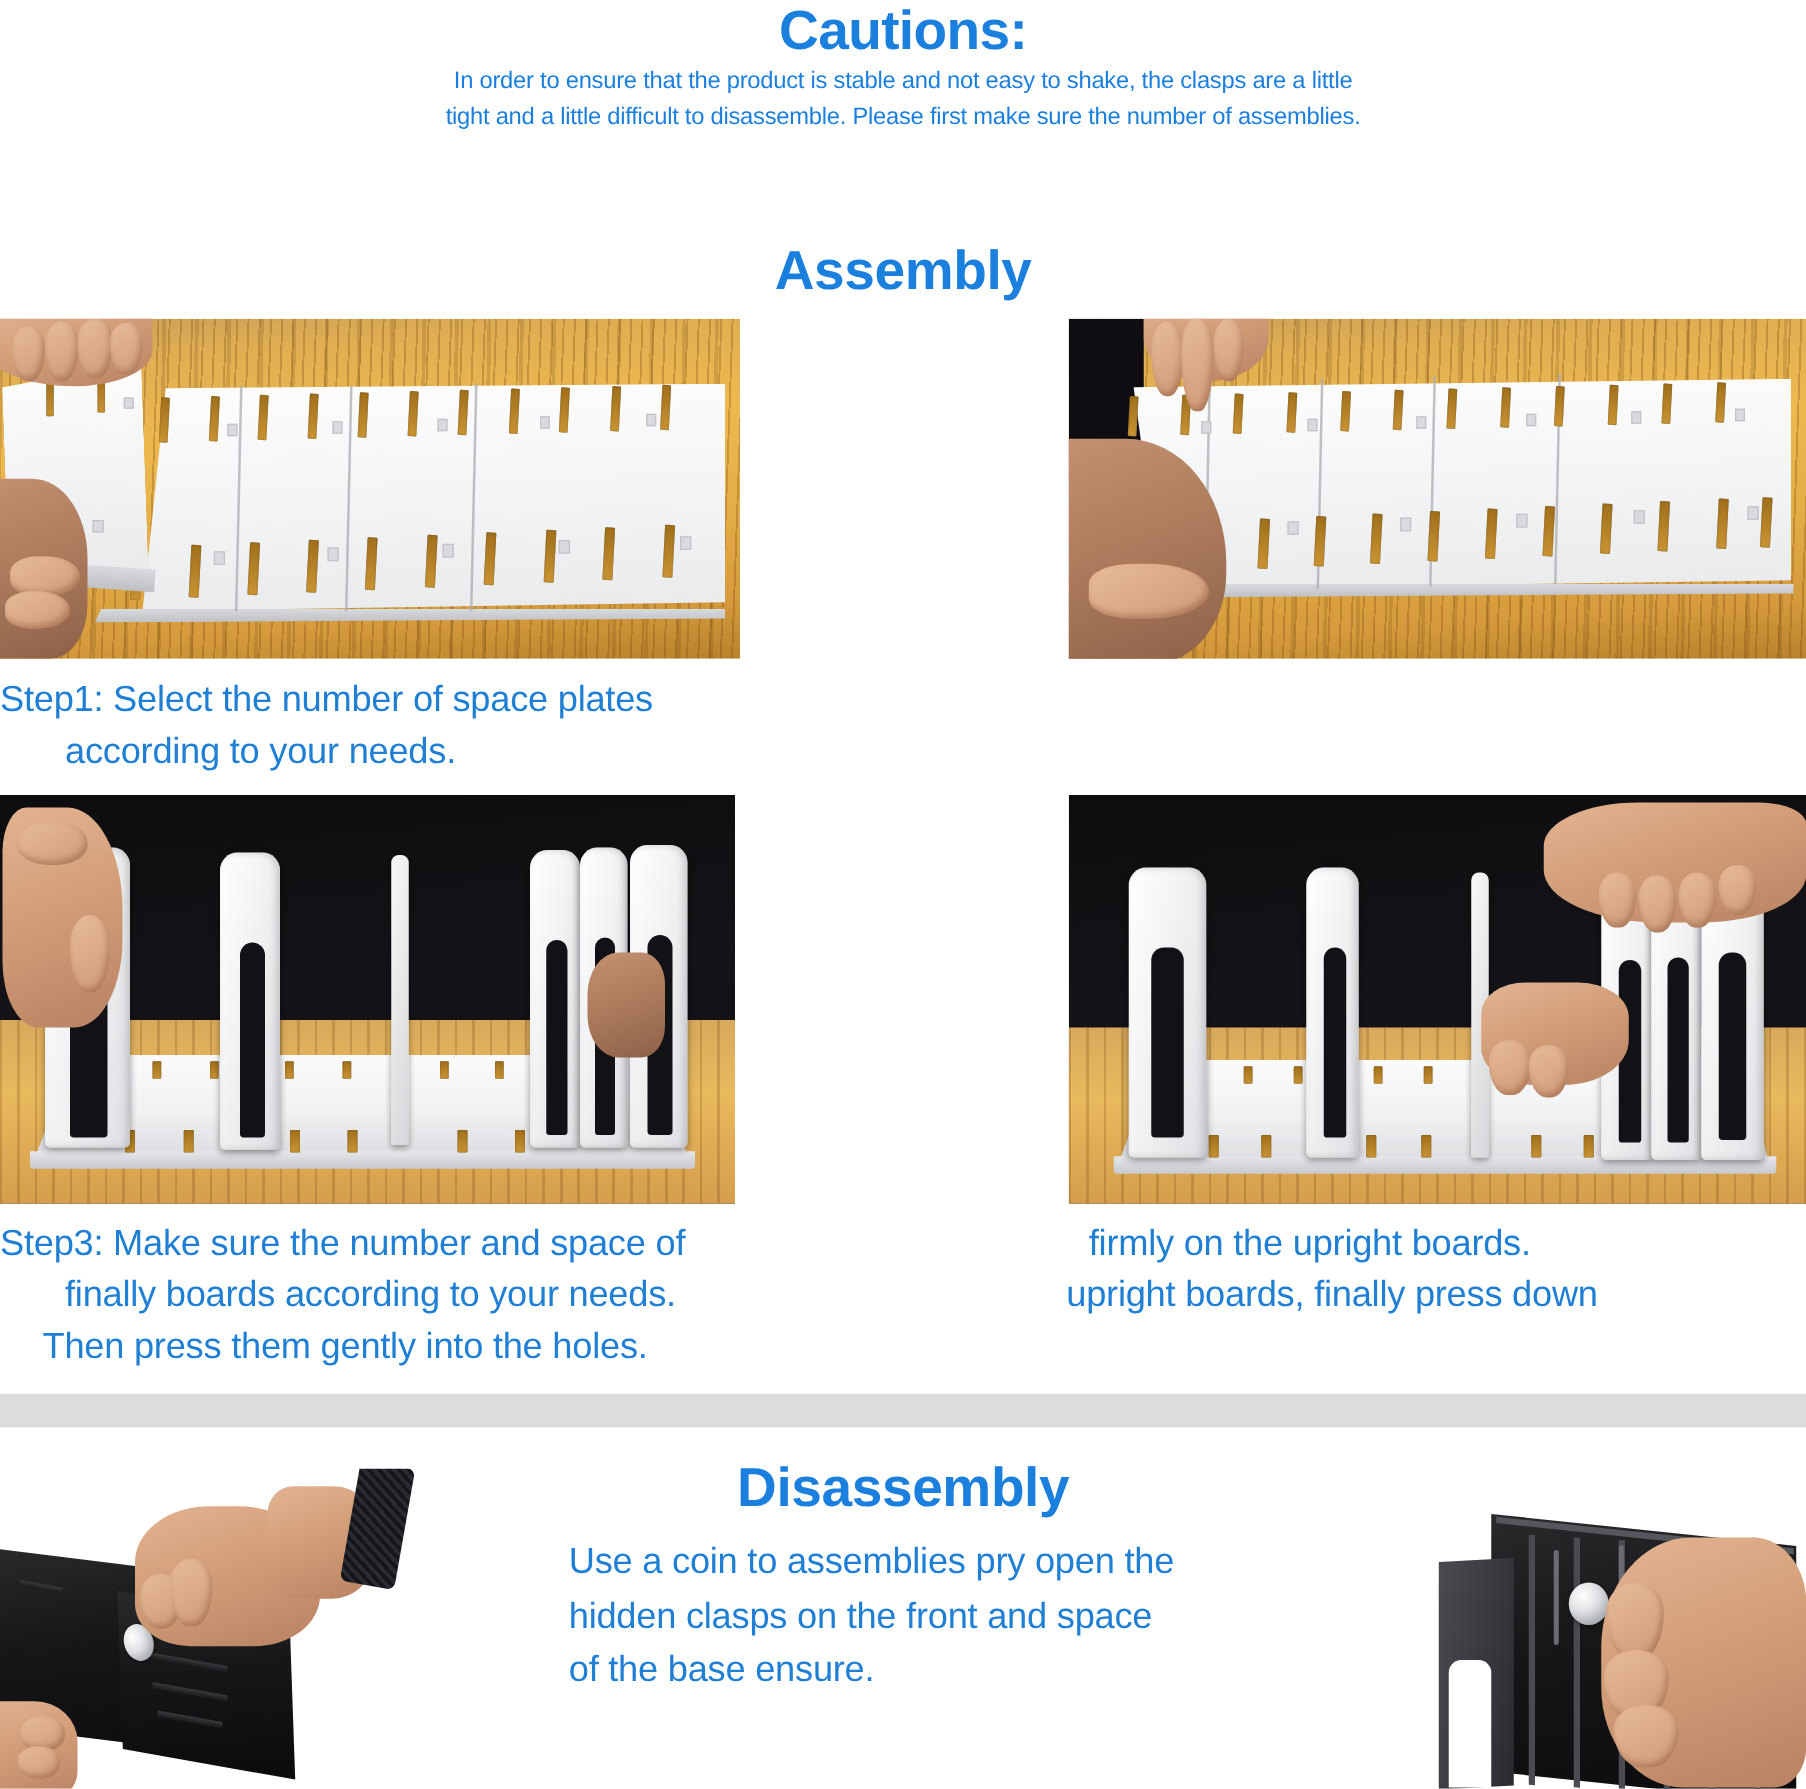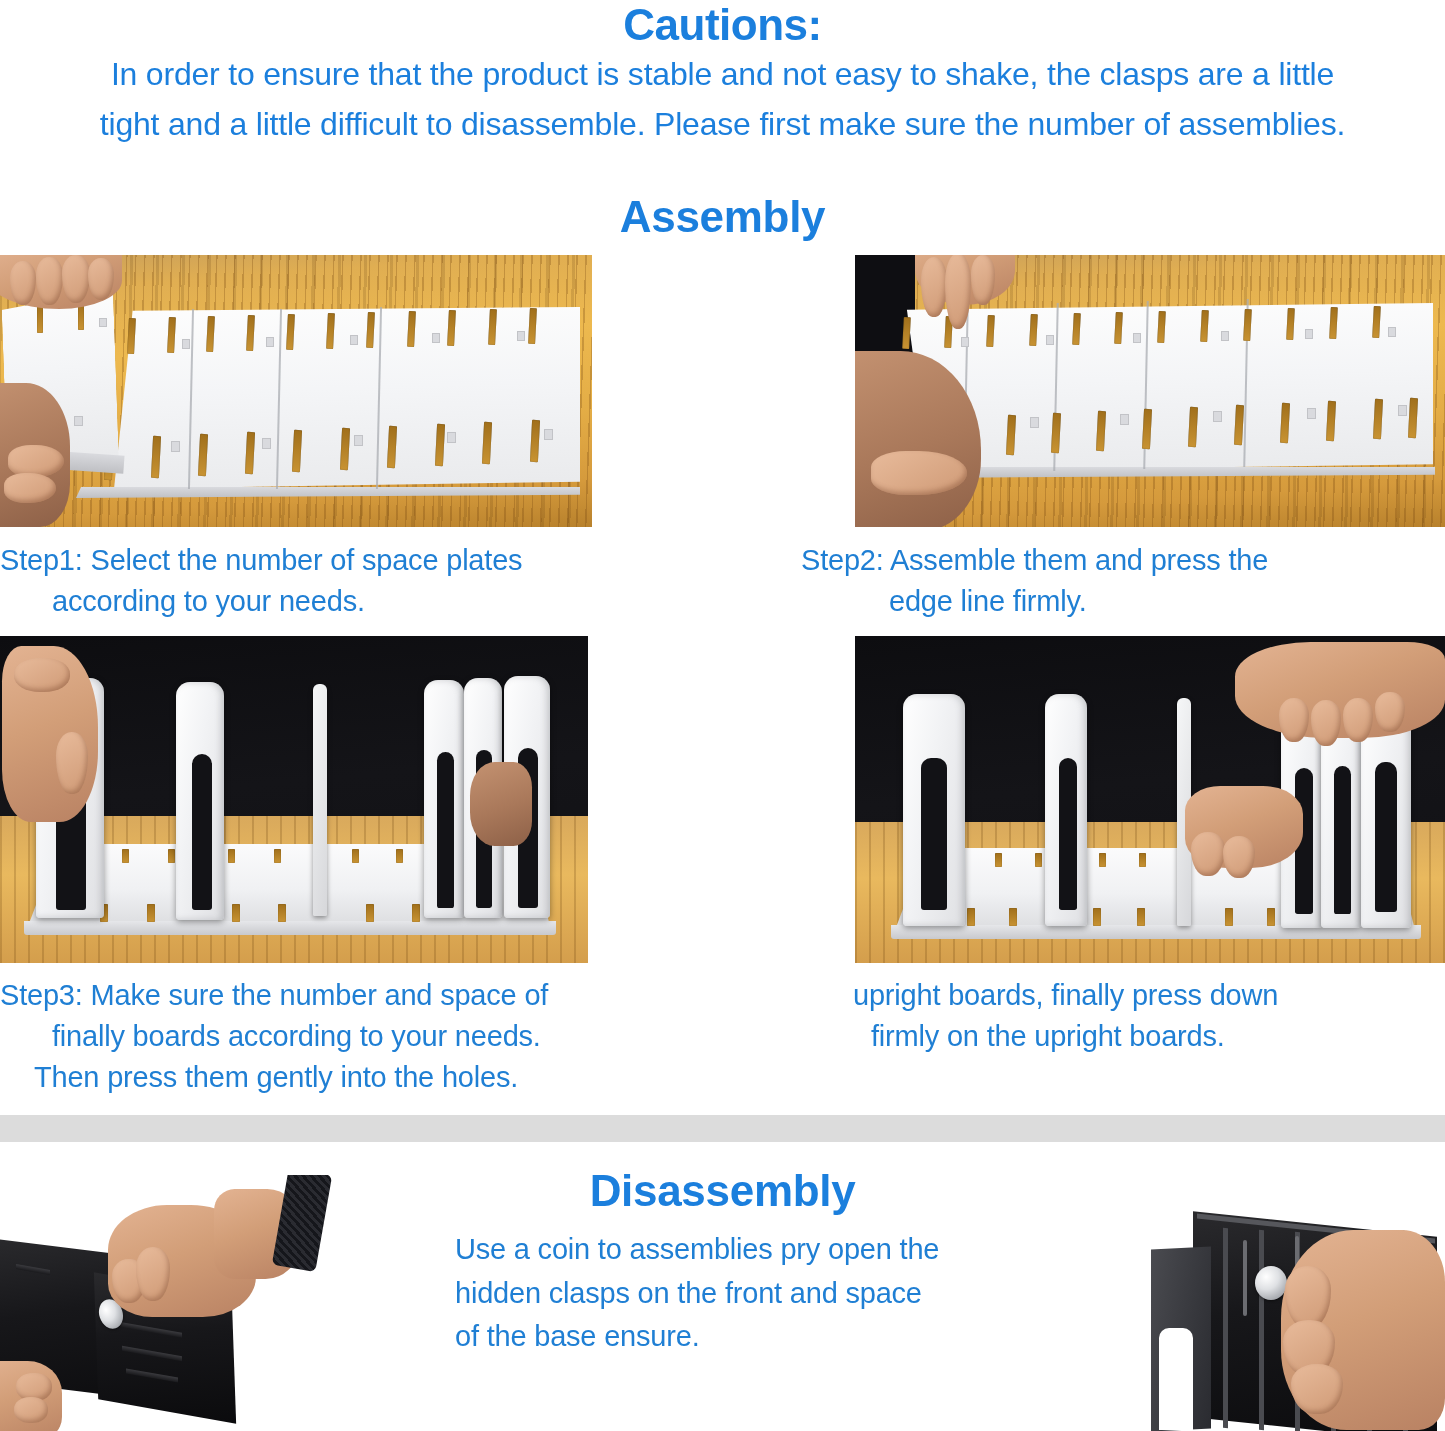--- a/index.html
+++ b/index.html
@@ -28,21 +28,21 @@
     font-size: 44px;
     font-weight: bold;
     color: #1b7fdd;
     letter-spacing: -0.5px;
     line-height: 1.05;
   }
   .cautions-body {
     position: absolute;
     left: 20px; top: 50px; width: 1405px;
     text-align: center;
-    font-size: 32px;
+    font-size: 19px;
     color: #1b7fdd;
     line-height: 1.55;
     letter-spacing: -0.2px;
   }
   .section-title {
     position: absolute;
     width: 1445px;
     text-align: center;
     font-size: 44px;
     font-weight: bold;
@@ -439,32 +439,28 @@
 
     <div class="hand" style="left:330px; top:150px; width:118px; height:82px; border-radius: 30% 34% 44% 36%;"></div>
     <div class="finger" style="left:336px; top:196px; width:34px; height:44px;"></div>
     <div class="finger" style="left:368px; top:200px; width:32px; height:42px;"></div>
   </div>
 
   <div class="step-caption" id="step1-caption">
     <span class="ln">Step1: Select the number of space plates</span>
     <span class="ln ind">according to your needs.</span>
   </div>
-  <div class="step-caption" id="step2-caption">
-    <span class="ln" style="padding-left:78px;">Step2: Assemble them and press the</span>
-    <span class="ln" style="padding-left:166px;">edge line firmly.</span>
-  </div>
   <div class="step-caption" id="step3-caption">
     <span class="ln">Step3: Make sure the number and space of</span>
     <span class="ln ind">finally boards according to your needs.</span>
     <span class="ln ind2">Then press them gently into the holes.</span>
   </div>
   <div class="step-caption" id="step4-caption">
+    <span class="ln" style="padding-left:126px;">firmly on the upright boards.</span>
     <span class="ln" style="padding-left:108px;">upright boards, finally press down</span>
-    <span class="ln" style="padding-left:126px;">firmly on the upright boards.</span>
   </div>
 
   <div class="divider-band" id="band-top"></div>
 
   <div class="section-title" id="disassembly-title">Disassembly</div>
   <div id="disassembly-body">
     <span class="ln">Use a coin to assemblies pry open the</span>
     <span class="ln">hidden clasps on the front and space</span>
     <span class="ln">of the base ensure.</span>
   </div>

